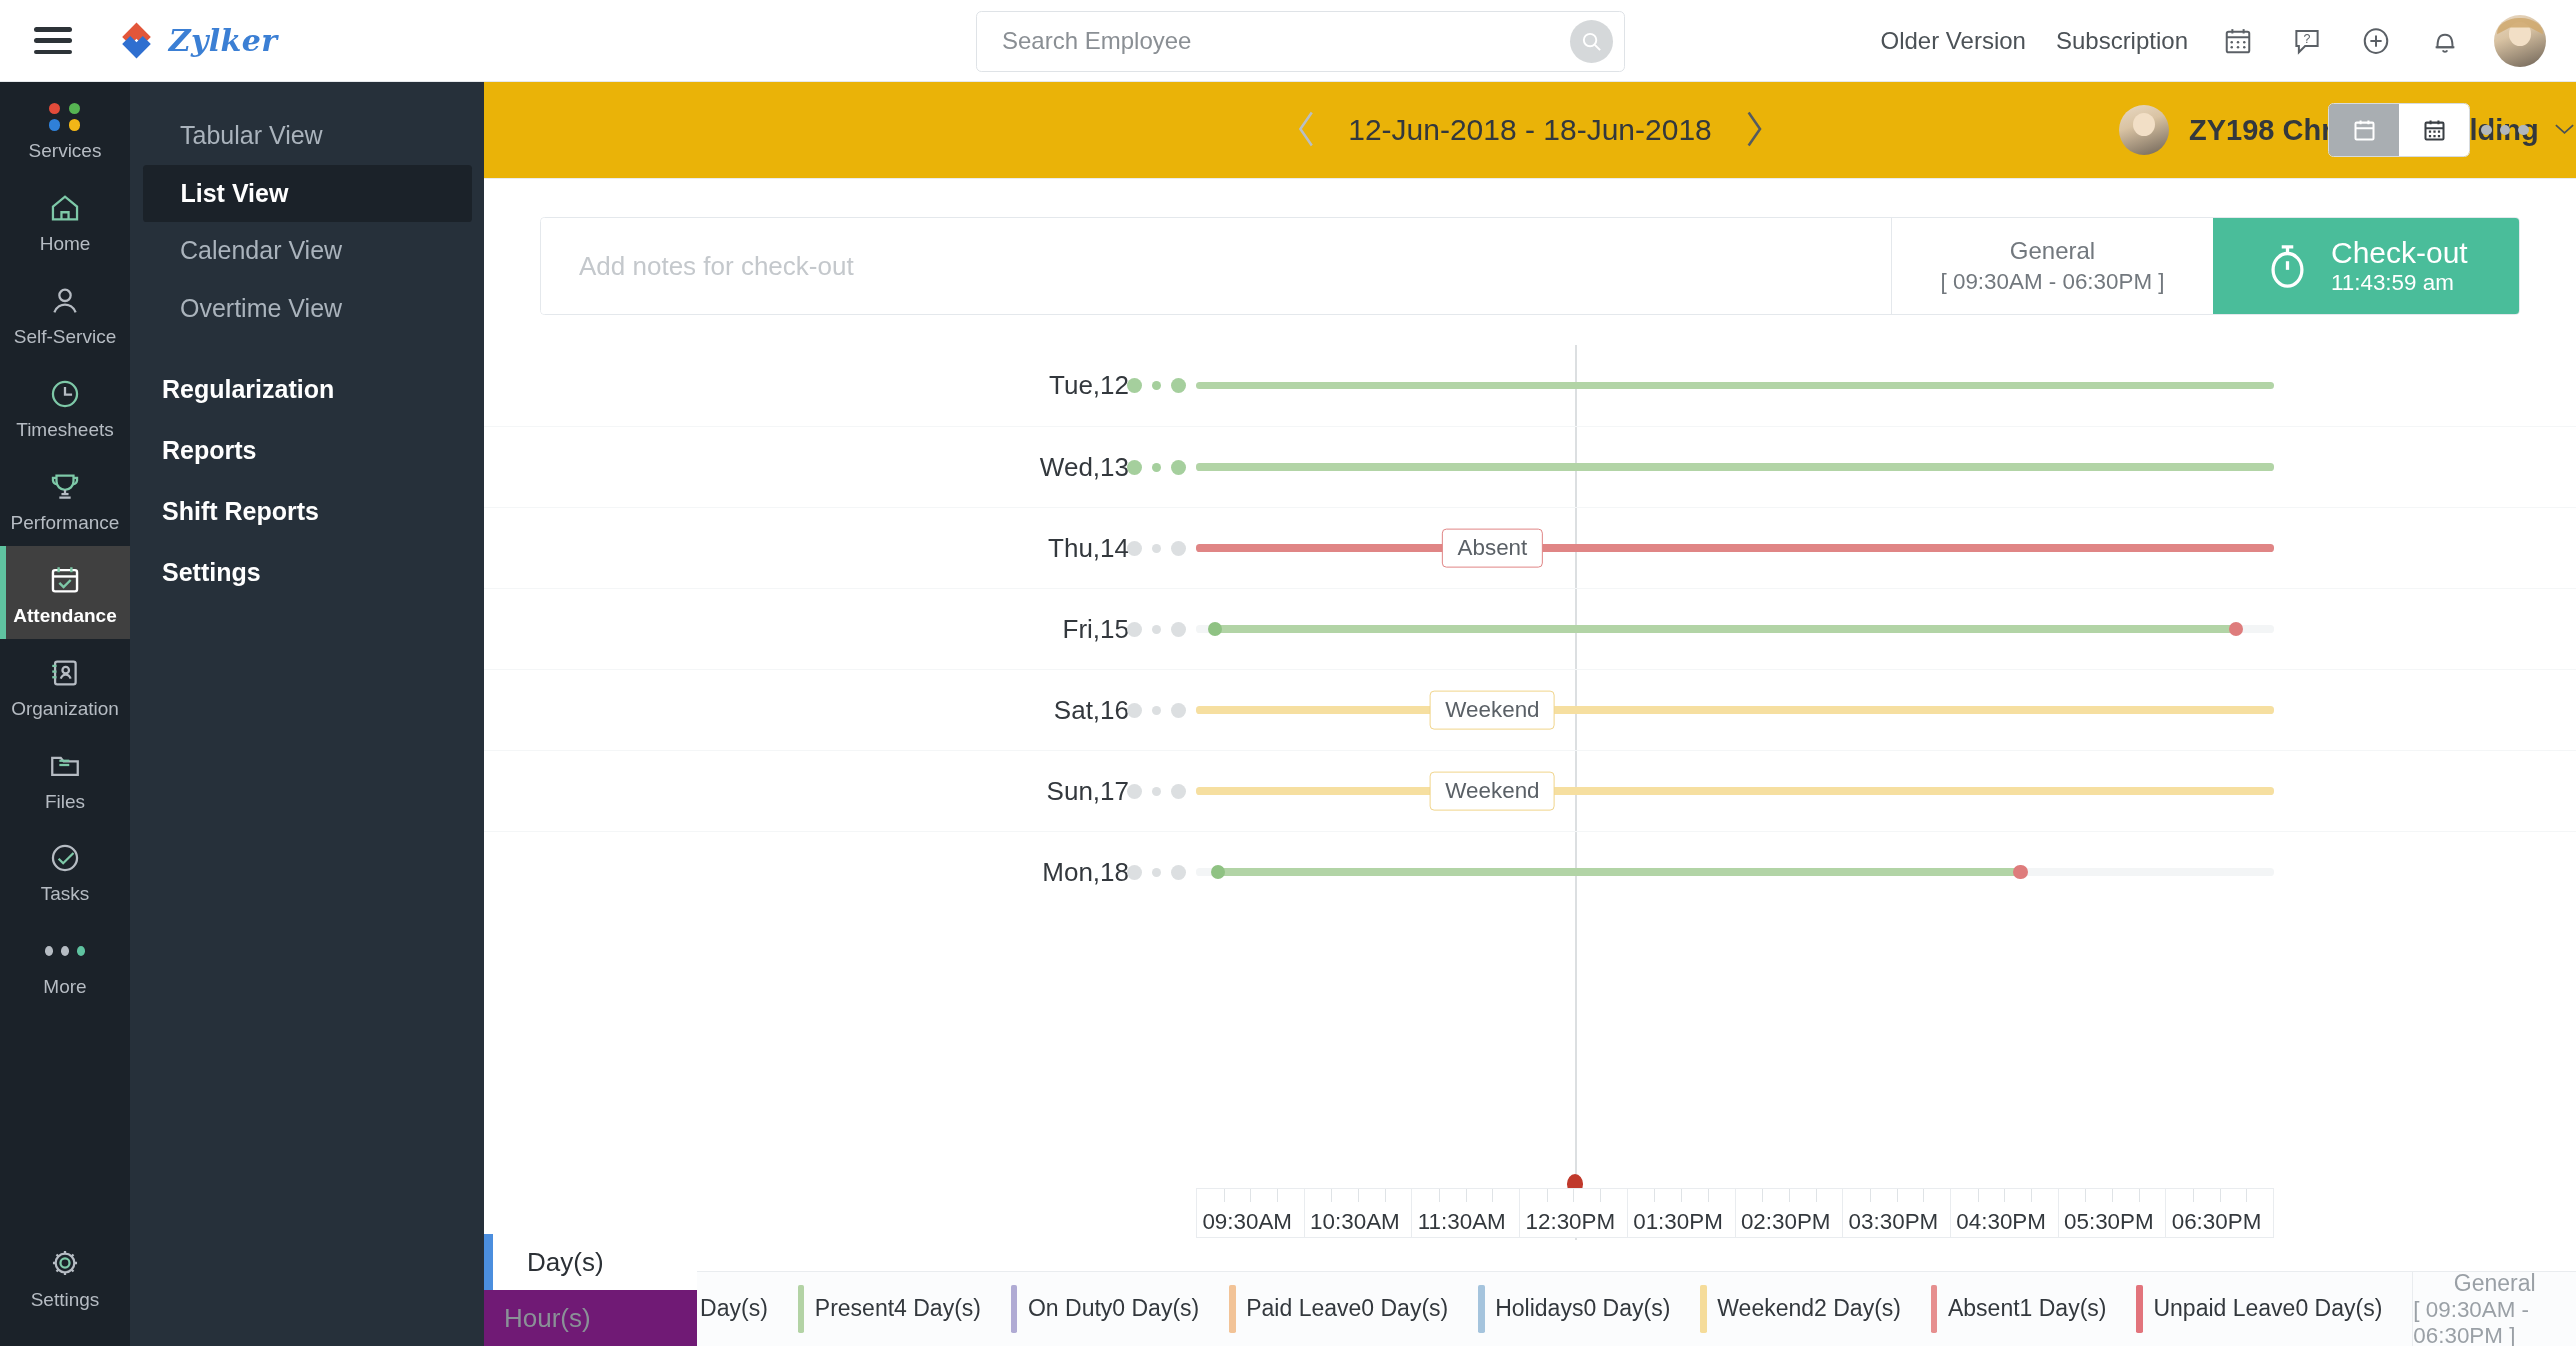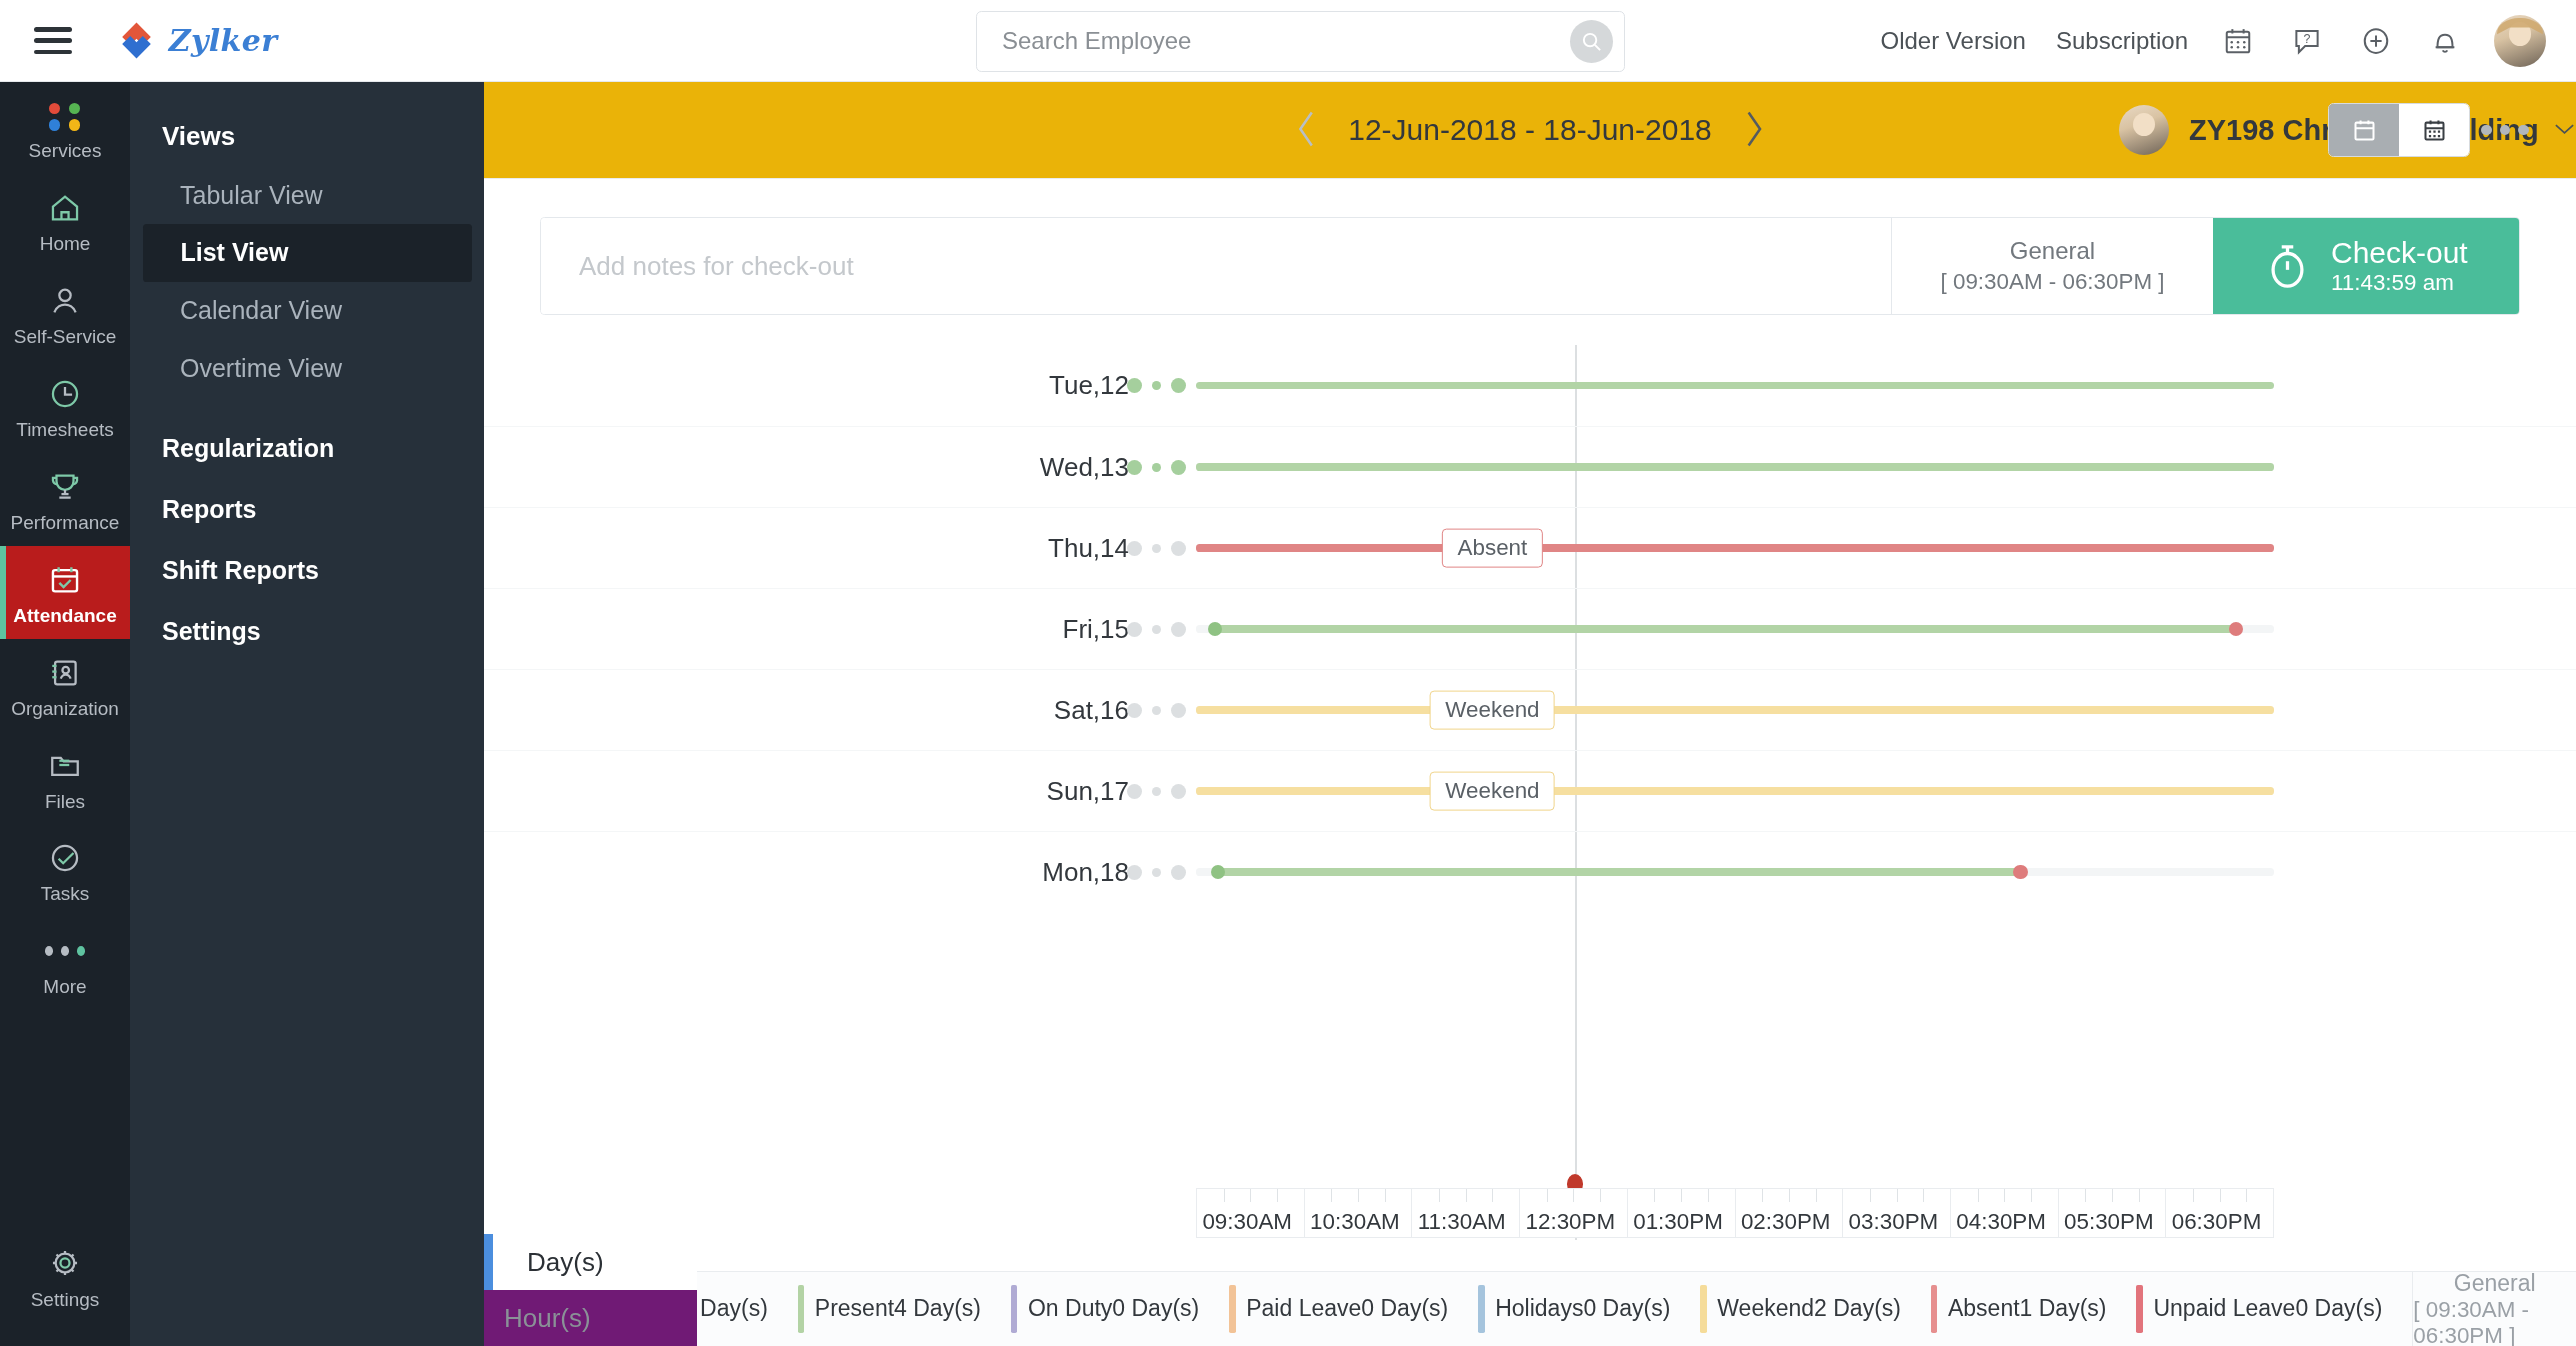--- a/index.html
+++ b/index.html
@@ -94,21 +94,21 @@
     z-index: 20;
   }
   .rail-item {
     width: 130px; padding: 14.3px 1.8px 12.5px;
     display: flex; flex-direction: column; align-items: center; gap: 7.2px;
     cursor: pointer; position: relative;
   }
   .rail-item .ri-label {
     font-size: 19px; color: #b6bcc3; text-align: center; line-height: 1.1;
   }
-  .rail-item.active { background: #b91c1c; }
+  .rail-item.active { background: #404040; }
   .rail-item.active .ri-label { color: #ffffff; font-weight: bold; }
   .rail-item.active::before{
     content:""; position:absolute; left:0; top:0; bottom:0;
     width:6.3px; background:#5fc3a0;
   }
   .rail-icon { width: 41px; height: 38px; display:flex;align-items:center;justify-content:center; }
   .rail-settings { position: absolute; bottom: 23px; left: 0; }
 
   .dots4 { width: 36px; height: 32px; position: relative; }
   .dots4 i { position:absolute; width: 11.6px; height:11.6px; border-radius:50%; }
@@ -534,21 +534,20 @@
         <circle cx="12" cy="12" r="3.2" stroke="#7ec9a8"></circle>
         <path d="M12 3.5v2.2M12 18.3v2.2M3.5 12h2.2M18.3 12h2.2M6 6l1.6 1.6M16.4 16.4L18 18M18 6l-1.6 1.6M7.6 16.4L6 18"></path>
         <circle cx="12" cy="12" r="6.6"></circle>
       </svg>
     </div>
     <div class="ri-label">Settings</div>
   </div>
 </div>
 
 <div class="subnav">
-  <div class="subnav-head">Views</div>
   <div class="subnav-sub">Tabular View</div>
   <div class="subnav-sub active">List View</div>
   <div class="subnav-sub">Calendar View</div>
   <div class="subnav-sub">Overtime View</div>
   <div style="height:21.5px"></div>
   <div class="subnav-link">Regularization</div>
   <div class="subnav-link">Reports</div>
   <div class="subnav-link">Shift Reports</div>
   <div class="subnav-link">Settings</div>
 </div>

